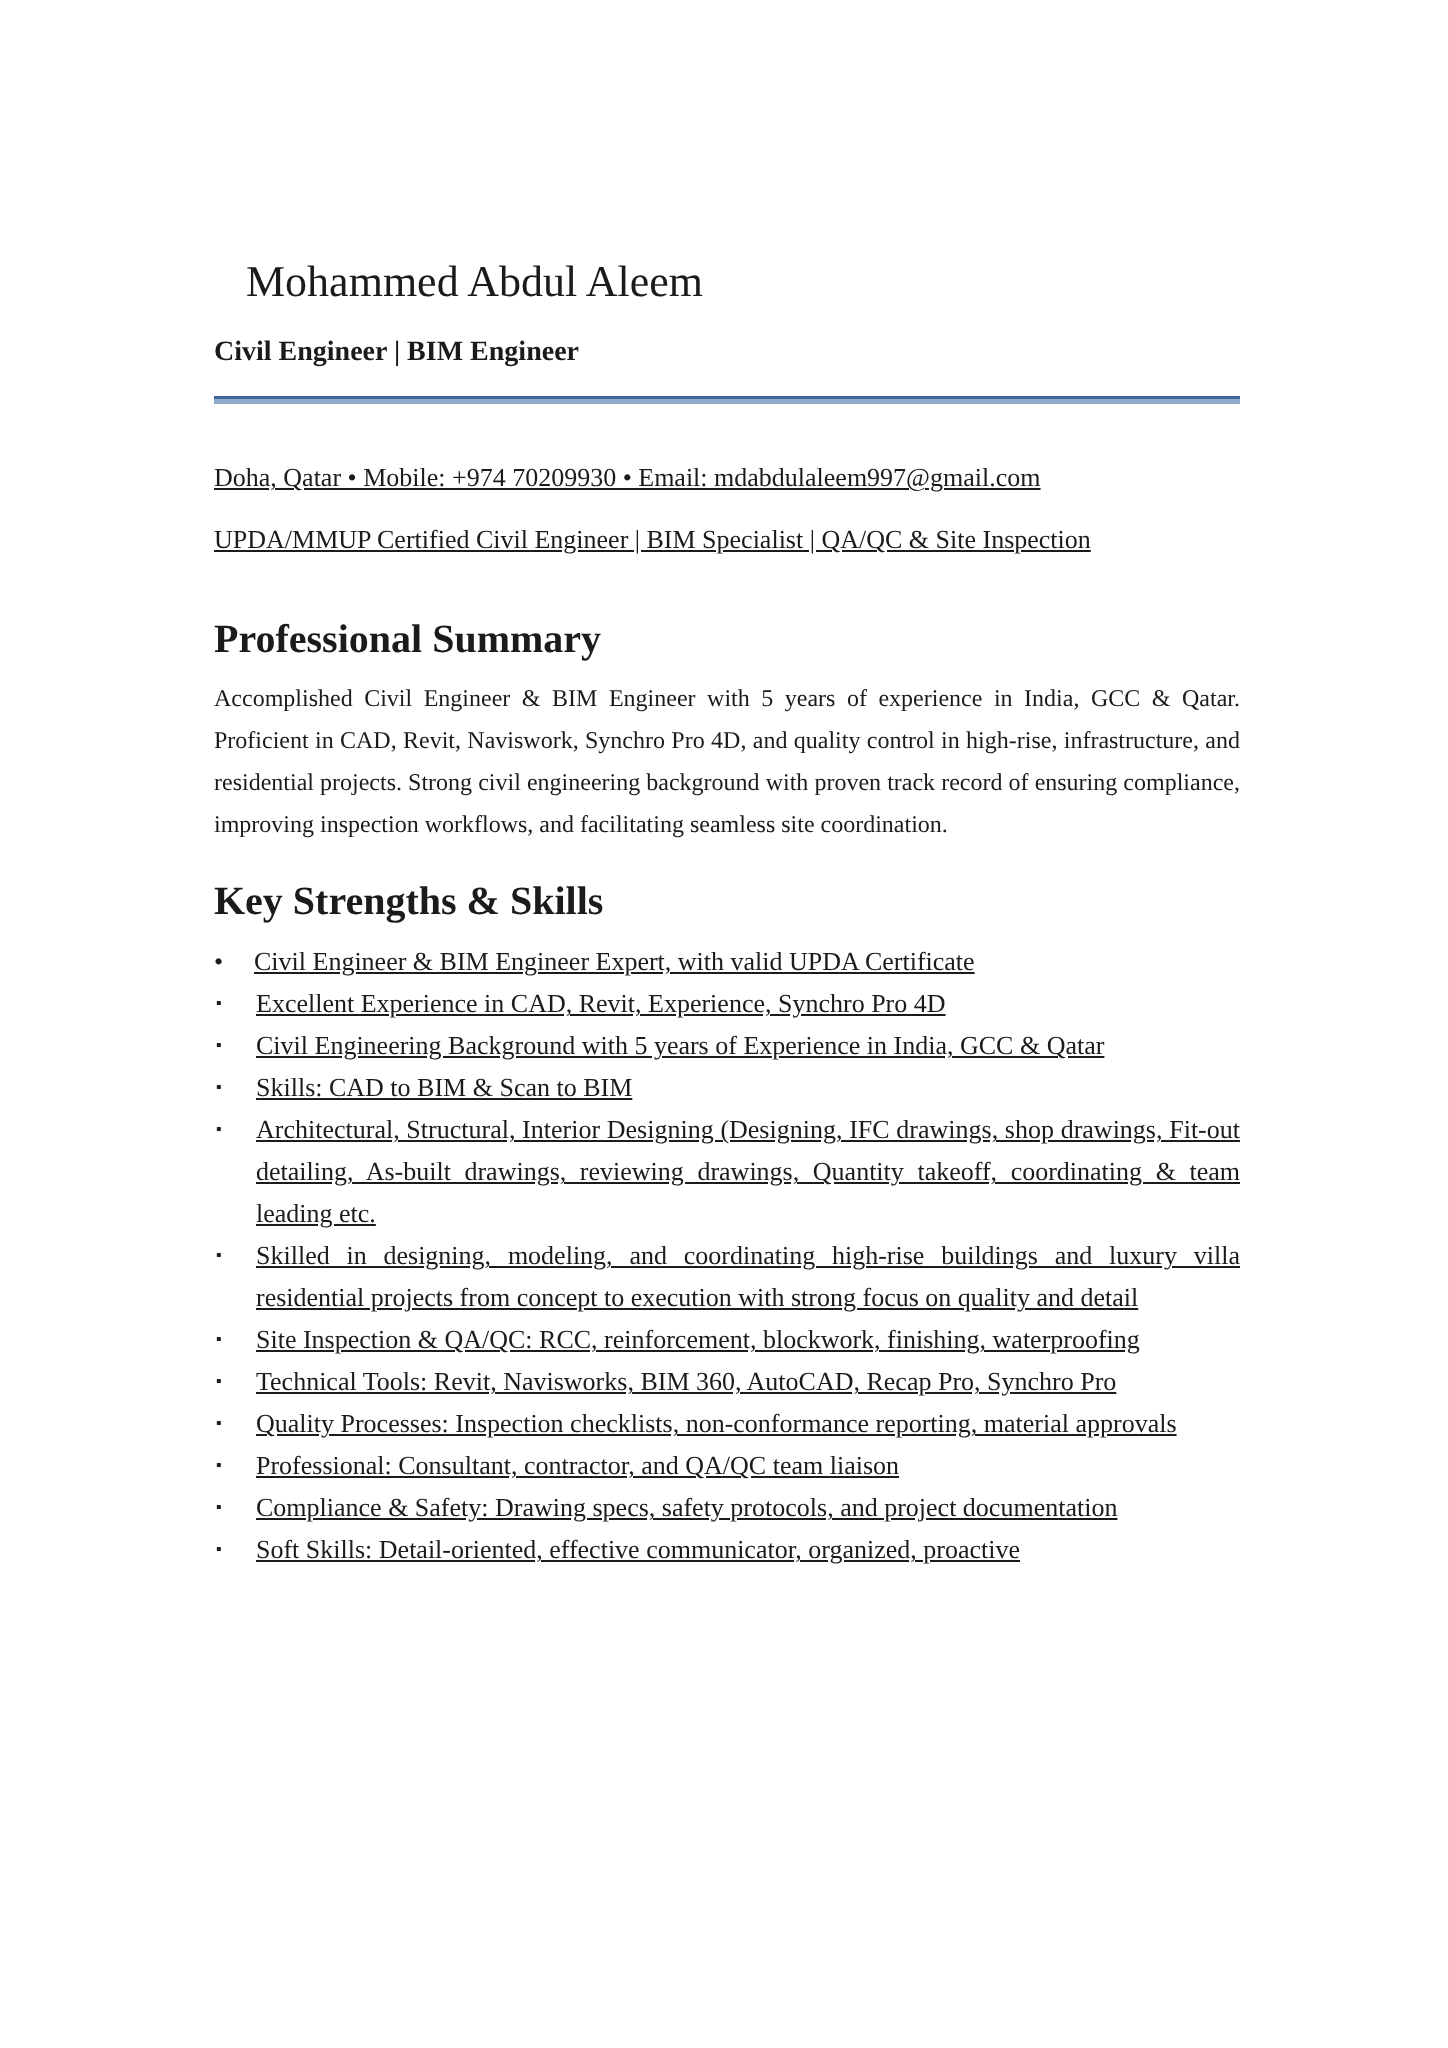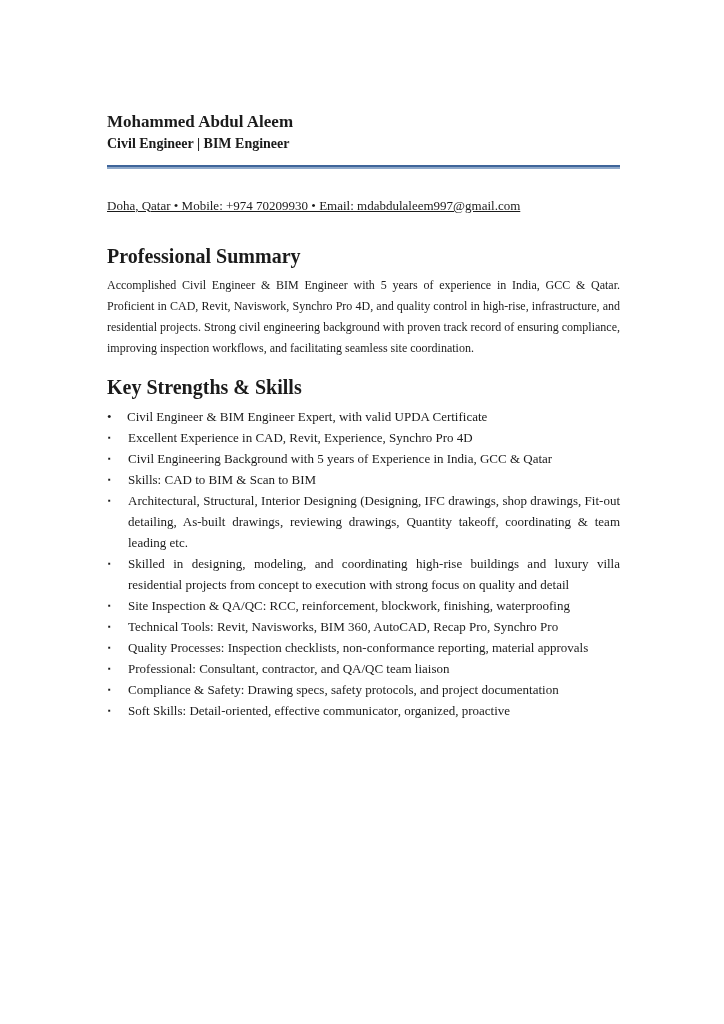--- a/index.html
+++ b/index.html
@@ -9,24 +9,24 @@
     height: 1024px;
     background: #ffffff;
     font-family: "Liberation Serif", serif;
     color: #1b1b1b;
     overflow: hidden;
   }
   .content {
     padding: 112px 104px 0 107px;
   }
   .name {
-    font-size: 17px;
-    font-weight: bold;
+    font-size: 22px;
+    font-weight: normal;
     line-height: 1.15;
-    margin: 0;
+    margin: 16px;
   }
   .job-title {
     font-size: 14px;
     font-weight: bold;
     margin: 4px 0 0 0;
     font-family: Liberation Serif, serif;
   }
   .divider {
     margin-top: 13px;
     height: 4px;
@@ -64,34 +64,36 @@
     flex: 0 0 20px;
     width: 20px;
     text-align: left;
   }
   .bullet.disc { font-size: 13px; }
   .bullet.square { font-size: 8px; line-height: 21px; padding-left: 1px; }
   .li-text {
     flex: 1;
     display: block;
     text-align: justify;
+    text-decoration: underline;
   }
 </style>
 </head>
 <body>
 
 <div class="page">
   <div class="content">
 
     <h1 class="name">Mohammed Abdul Aleem</h1>
     <p class="job-title">Civil Engineer | BIM Engineer</p>
     <div class="divider"></div>
 
     <div class="contact-block">
       <p class="contact-line">Doha, Qatar • Mobile: +974 70209930 • Email: mdabdulaleem997@gmail.com</p>
+      <p class="contact-line">UPDA/MMUP Certified Civil Engineer | BIM Specialist | QA/QC &amp; Site Inspection</p>
     </div>
 
     <div class="summary-section">
       <h2 class="section-heading">Professional Summary</h2>
       <p class="summary-text">Accomplished Civil Engineer &amp; BIM Engineer with 5 years of experience in India, GCC &amp; Qatar. Proficient in CAD, Revit, Naviswork, Synchro Pro 4D, and quality control in high-rise, infrastructure, and residential projects. Strong civil engineering background with proven track record of ensuring compliance, improving inspection workflows, and facilitating seamless site coordination.</p>
     </div>
 
     <div class="skills-section">
       <h2 class="section-heading">Key Strengths &amp; Skills</h2>
       <ul class="skills-list">

